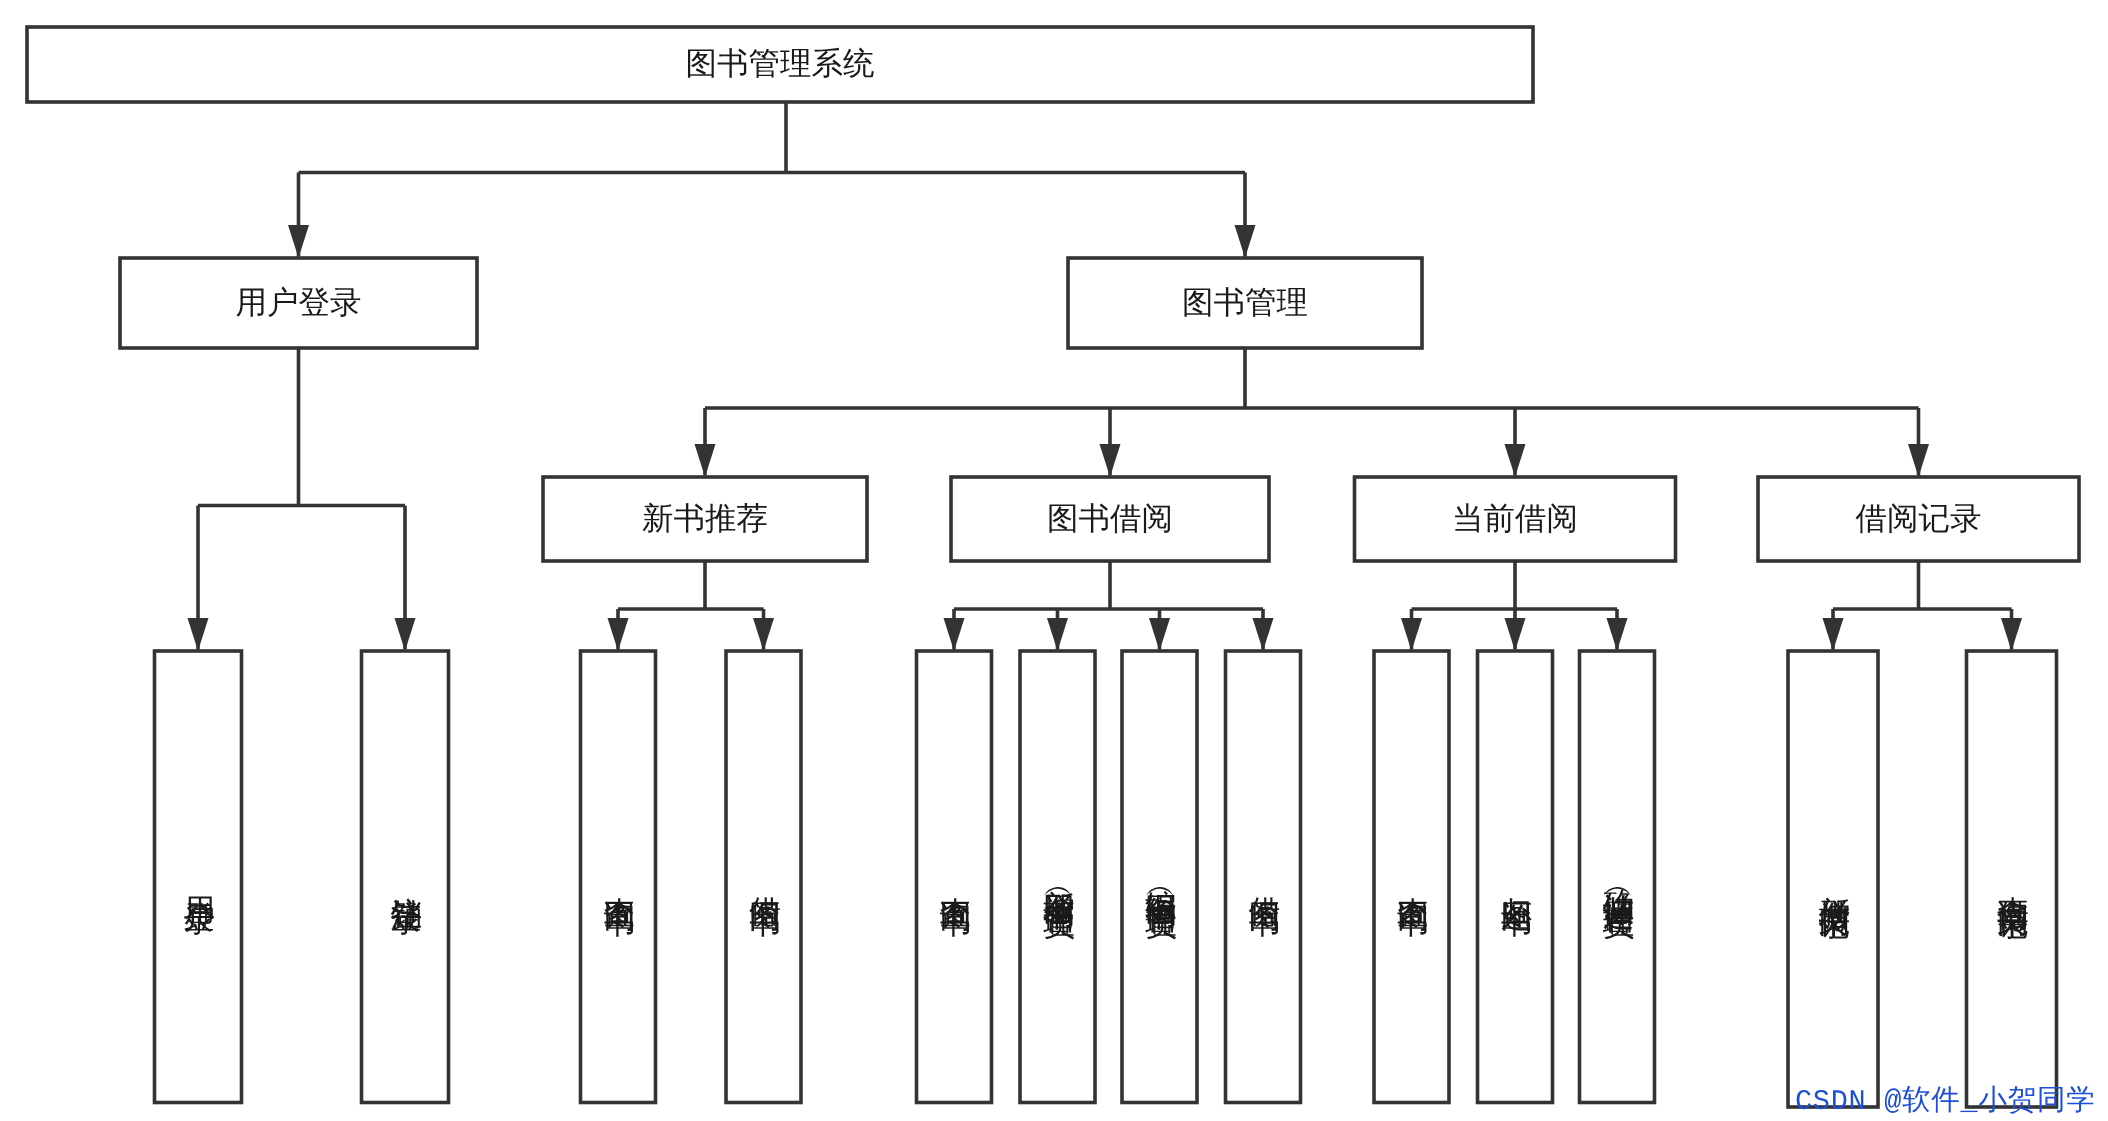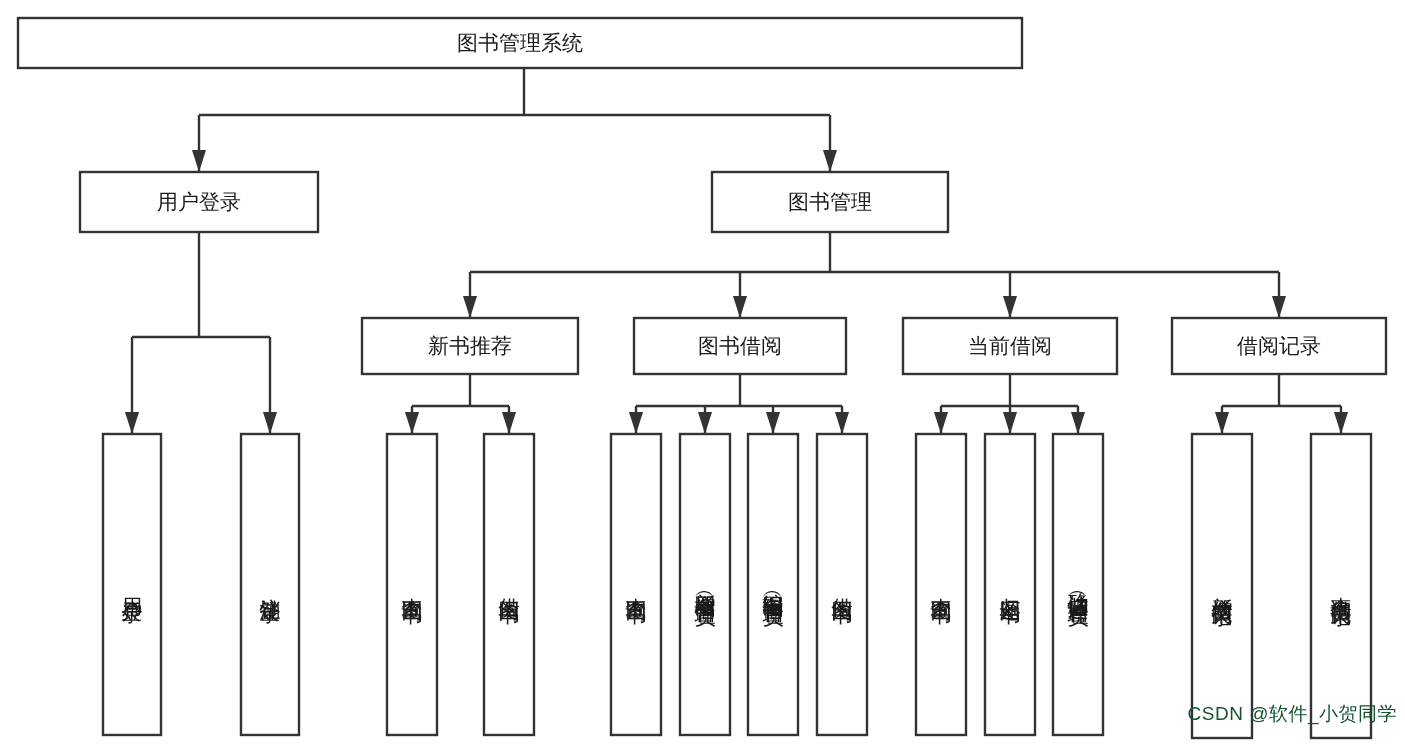--- a/index.html
+++ b/index.html
@@ -61,24 +61,24 @@
     font-size: 21px;
     line-height: 1.05;
     letter-spacing: 2px;
     color: #1a1a1a;
     white-space: nowrap;
     pointer-events: none;
   }
   .watermark {
     position: absolute;
     right: 8px;
-    bottom: 20px;
-    font-family: Liberation Sans, sans-serif;
+    bottom: 1px;
+    font-family: Liberation Mono, monospace;
     font-size: 19px;
-    color: #14532d;
+    color: #1d4ed8;
     letter-spacing: 0.5px;
     user-select: none;
   }
 </style>
 </head>
 <body>
 
 <div id="diagram-root">
   <svg id="flow-svg" viewBox="0 0 1405 747">
     <g id="connectors-layer">

